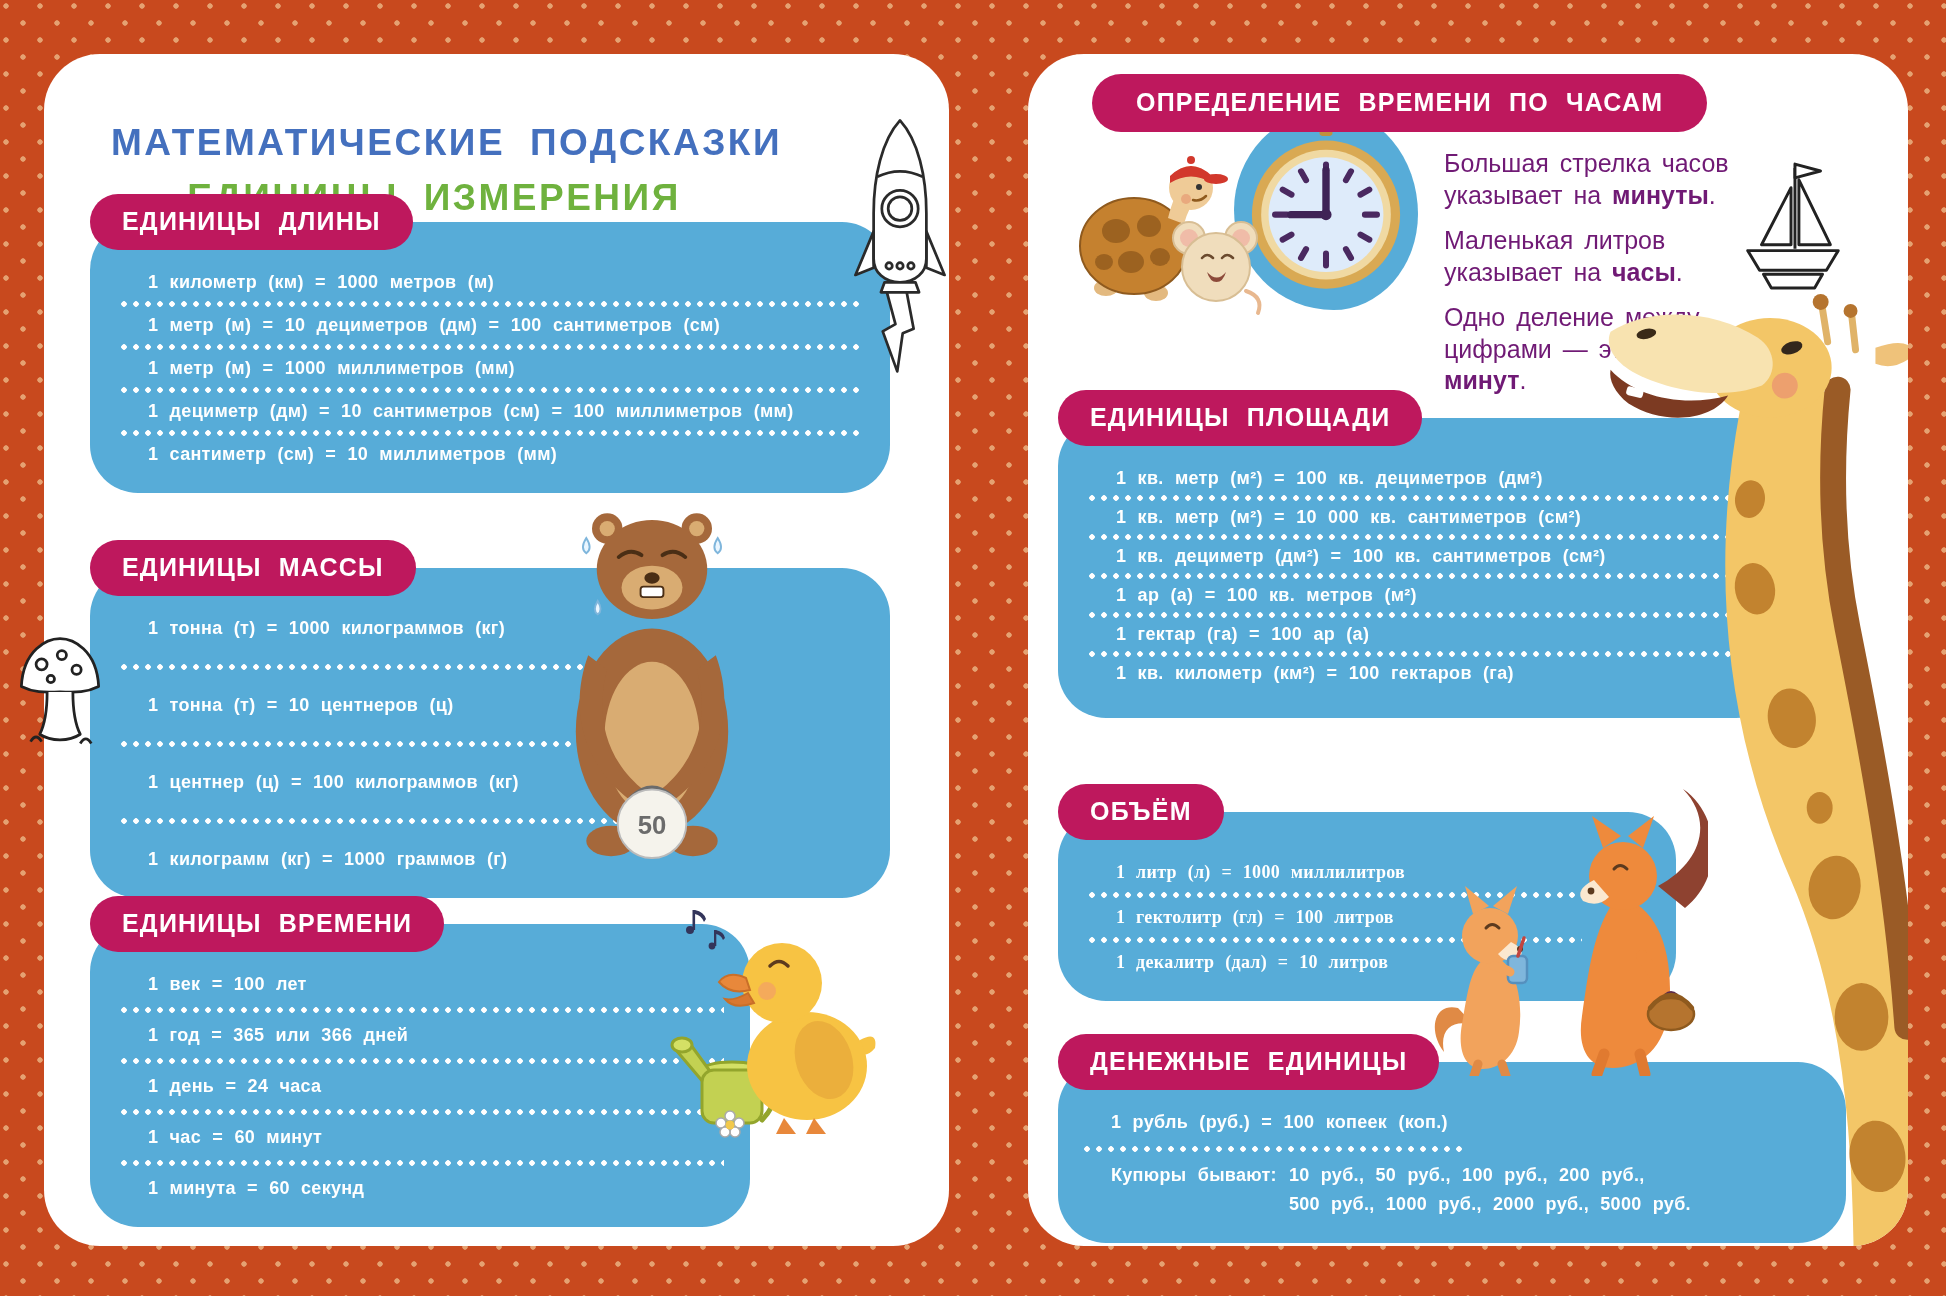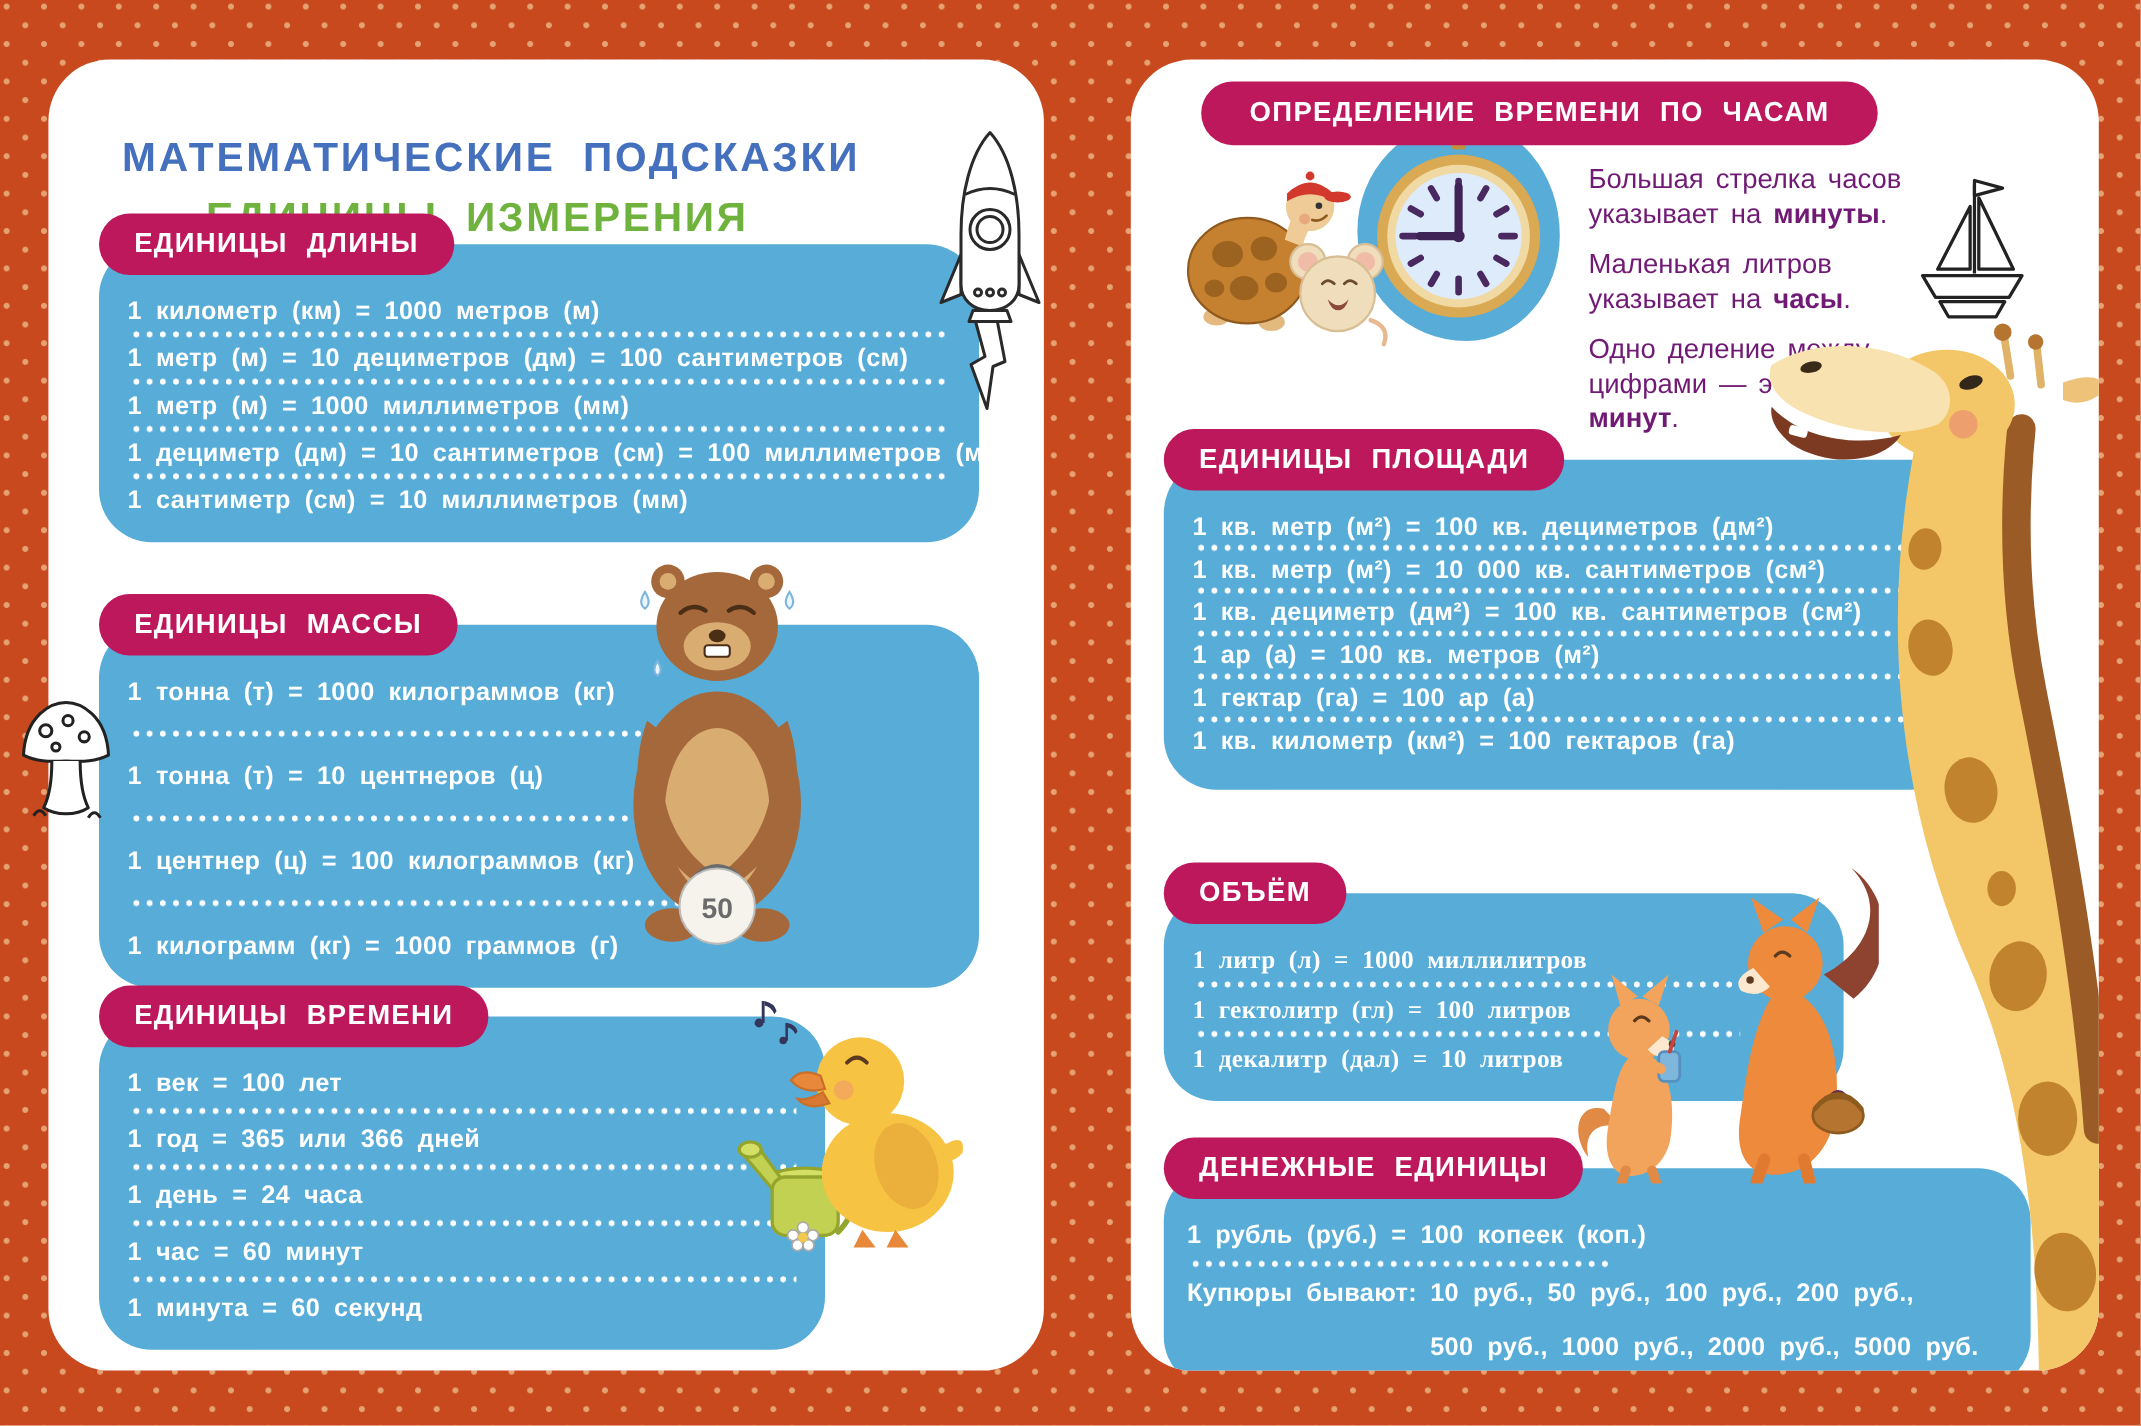--- a/index.html
+++ b/index.html
@@ -22,40 +22,40 @@
   .poster-title .t1{display:block;color:#4470BE;padding-left:25px;}
   .poster-title .t2{display:block;color:#6FB23E;}
 
   .badge{position:absolute;z-index:5;background:#be185d;color:#fff;font-weight:bold;
     font-size:25px;letter-spacing:1.2px;word-spacing:9px;padding:13px 32px 14px;
     border-radius:36px;white-space:nowrap;}
   .badge-header{font-size:25px;padding:14px 44px 15px;}
 
   .panel{position:absolute;z-index:1;background:#57ACD8;border-radius:48px;
     color:#fff;font-weight:bold;padding:46px 26px 24px;box-sizing:border-box;}
-  .row{font-size:23px;letter-spacing:0.3px;word-spacing:6px;line-height:29px;white-space:nowrap;}
+  .row{font-size:18px;letter-spacing:0.3px;word-spacing:6px;line-height:29px;white-space:nowrap;margin-left:32px;}
   .sep{height:8px;background-image:radial-gradient(circle, #FFFFFF 2.5px, rgba(255,255,255,0) 3px);
     background-size:12px 8px;background-repeat:repeat-x;background-position:2px center;}
   .panel-length .sep{margin:3px 0;}
   .panel-mass .sep{margin:20px 0;width:72%;}
   .panel-time .sep{margin:7px 0;}
   .panel-area .sep{margin:1px 0;}
   .panel-volume .sep{margin:4px 0;width:88%;}
   .panel-money .sep{margin:8px 0;width:52%;}
 
   .clock-notes{position:absolute;left:416px;top:94px;width:292px;color:#701a75;}
   .clock-notes p{margin:0 0 14px;font-size:25px;line-height:1.26;word-spacing:4px;}
   .clock-notes b{font-weight:bold;}
 
   .clock-blob{position:absolute;left:206px;top:56px;width:184px;height:200px;z-index:2;
     background:#57ACD8;border-radius:52% 48% 46% 54% / 50% 52% 48% 50%;
     display:flex;align-items:center;justify-content:center;}
 
   .banknotes{display:flex;gap:12px;}
-  .bank-lines{display:flex;flex-direction:column;gap:20px;}
+  .bank-lines{display:flex;flex-direction:column;}
 
   .illu{position:absolute;}
 </style>
 </head>
 <body>
 
 <div class="canvas">
 
   <section class="page page-left">
 

